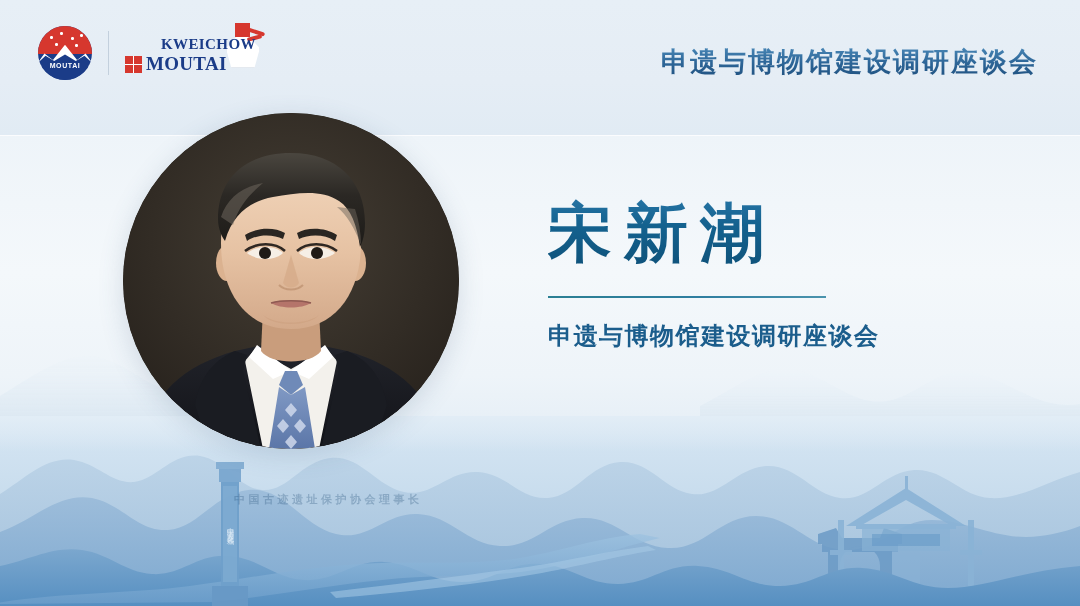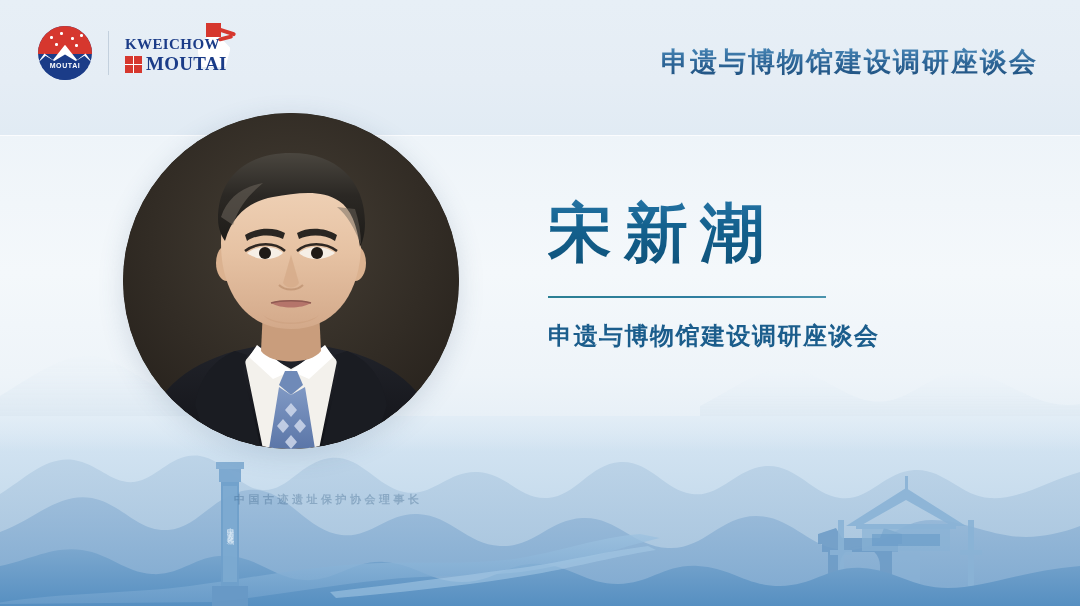--- a/index.html
+++ b/index.html
@@ -75,21 +75,21 @@
     position:absolute; left:25px; top:8px; width:18px; height:4px; background:#d6372e;
     transform:rotate(18deg); border-radius:2px;
   }
   .kw-bottle .ribbon2{
     position:absolute; left:25px; top:14px; width:15px; height:4px; background:#d6372e;
     transform:rotate(-14deg); border-radius:2px;
   }
   .kw-words{ position:relative; z-index:2; }
   .kw-line1{
     color:#1b3c88; font-family:"Liberation Serif", serif; font-weight:700;
-    font-size:15px; letter-spacing:.4px; line-height:17px;
+    font-size:15px; letter-spacing:.4px; line-height:17px;margin-left:36px;
   }
   .kw-line2{
     display:flex; align-items:center; gap:4px; margin-top:1px;
   }
   .kw-seal{
     width:17px; height:17px; background:#d6372e; position:relative; flex:none;
   }
   .kw-seal::before,.kw-seal::after{
     content:""; position:absolute; background:#fff;
   }

